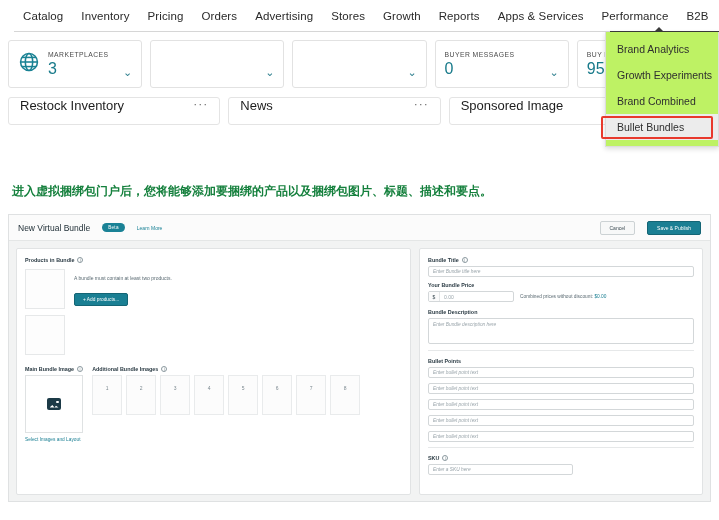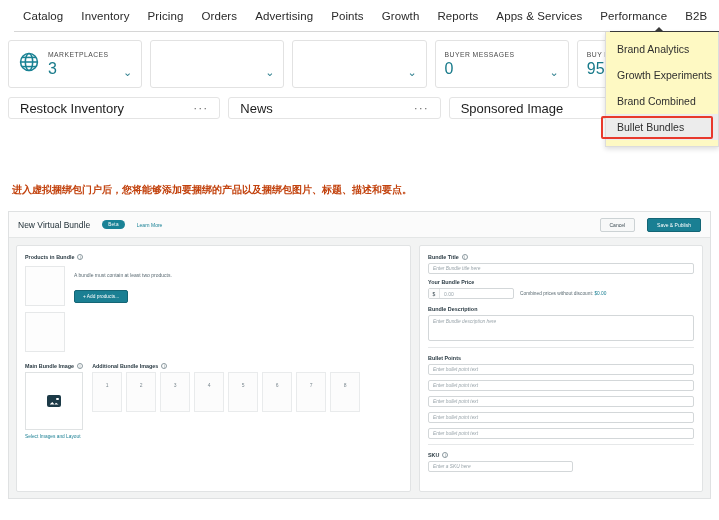--- a/index.html
+++ b/index.html
@@ -109,26 +109,26 @@
   .trend-down { display: inline-block; }
 
   
   .widgets {
     display: flex;
     gap: 8px;
     padding: 9px 8px 0 8px;
   }
   .widget {
     flex: 1 1 0;
-    height: 22px;
+    height: 28px;
     border: 1px solid #e4e4e4;
     border-radius: 3px;
     background: #fff;
     display: flex;
-    align-items: center;
+    align-items: flex-start;
     justify-content: space-between;
     padding: 0 11px;
     min-width: 0;
   }
   .widget-title {
     font-size: 13px;
     color: #1d1d1d;
     white-space: nowrap;
     overflow: hidden;
   }
@@ -139,21 +139,21 @@
     line-height: 1;
     flex: 0 0 auto;
   }
 
   
   .dropdown {
     position: absolute;
     left: 605px;
     top: 32px;
     width: 114px;
-    background: #fef9c3;
+    background: #bef264;
     border: 1px solid #dcdcdc;
     border-top: none;
     box-shadow: 0 2px 5px rgba(0,0,0,0.14);
     z-index: 40;
     padding: 4px 0 6px 0;
   }
   .dd-item {
     font-size: 10.5px;
     color: #2f2f2f;
     padding: 7px 11px;
@@ -171,22 +171,22 @@
     height: 23px;
     border: 2px solid #e8392c;
     border-radius: 2px;
     z-index: 50;
     pointer-events: none;
   }
 
   
   .caption {
     padding: 22px 12px 14px 12px;
-    font-size: 10px;
-    color: #c2410c;
+    font-size: 12px;
+    color: #15803d;
     line-height: 1.5;
     font-weight: 700;
   }
 
   
   .shot {
     position: relative;
     margin: 0 8px;
     height: 288px;
     background: #f2f3f3;
@@ -411,21 +411,21 @@
 <body>
 
 <div class="dash">
 
   <div class="navbar">
     <div class="nav-item">Catalog</div>
     <div class="nav-item">Inventory</div>
     <div class="nav-item">Pricing</div>
     <div class="nav-item">Orders</div>
     <div class="nav-item">Advertising</div>
-    <div class="nav-item">Points</div>
+    <div class="nav-item">Stores</div>
     <div class="nav-item">Growth</div>
     <div class="nav-item">Reports</div>
     <div class="nav-item">Apps &amp; Services</div>
     <div class="nav-item">Performance</div>
     <div class="nav-item">B2B</div>
     <div class="nav-item active">Brands</div>
     <div class="nav-underline"></div>
     <div class="nav-active-rule" style="left:610px; right:0;"></div>
     <div class="nav-caret" style="left:654px;"></div>
   </div>

